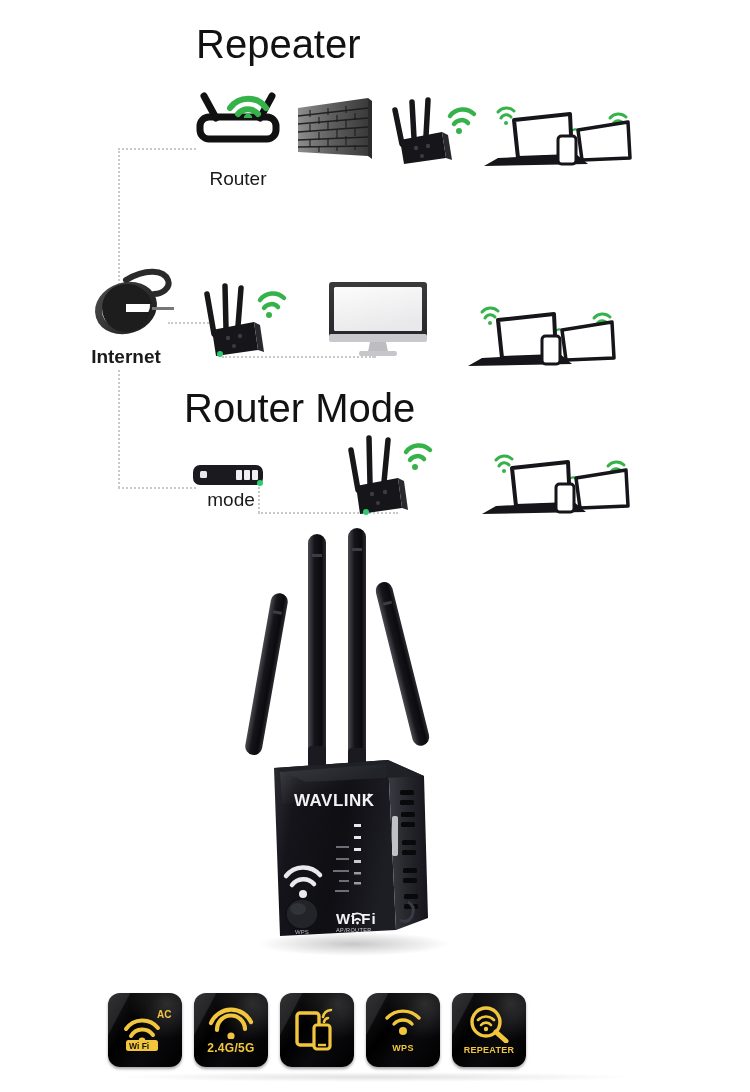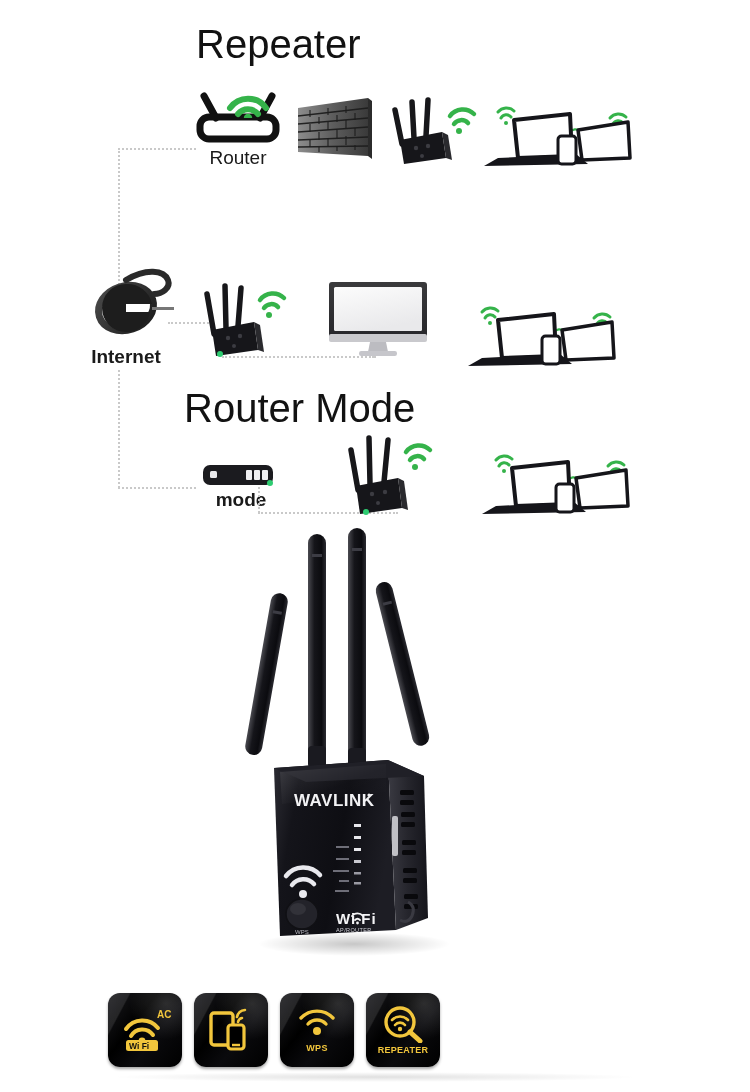--- a/index.html
+++ b/index.html
@@ -121,21 +121,21 @@
     </g>
     <circle cx="38" cy="40" r="4.2" fill="#35b34a"></circle>
   </svg>
   <svg width="96" height="62" viewBox="0 0 96 62" style="display:block;">
     <g stroke="#111" stroke-width="7" stroke-linecap="round" fill="none">
       <line x1="26" y1="34" x2="14" y2="12"></line>
       <line x1="70" y1="34" x2="82" y2="12"></line>
     </g>
     <rect x="10" y="33" width="76" height="22" rx="9" fill="none" stroke="#111" stroke-width="7"></rect>
   </svg>
-  <div class="node-label" style="margin-top:1px;">Router</div>
+  <div class="node-label" style="margin-top:22px;">Router</div>
 </div>
 
 <div class="abs wall-wrap" style="left:294px; top:96px;">
   <svg width="80" height="70" viewBox="0 0 80 70">
     <defs>
       <linearGradient id="brickG" x1="0" y1="0" x2="1" y2="0">
         <stop offset="0" stop-color="#8d8d8d"></stop>
         <stop offset="0.5" stop-color="#5d5d5d"></stop>
         <stop offset="1" stop-color="#3a3a3a"></stop>
       </linearGradient>
@@ -298,21 +298,21 @@
     <path d="M20 70 L98 66 L110 76 L6 78 Z" fill="#15151a"></path>
     <rect x="80" y="48" width="18" height="28" rx="3.5" fill="#fff" stroke="#15151a" stroke-width="3"></rect>
   </svg>
 </div>
 
 <div class="abs diagram-title" style="left:184px; top:386px;">Router Mode</div>
 
 <div class="abs dot-v" style="left:118px; top:370px; height:118px;"></div>
 <div class="abs dot-h" style="left:118px; top:487px; width:78px;"></div>
 
-<div class="abs" style="left:202px; top:462px; width:80px;font-weight:bold;">
+<div class="abs" style="left:192px; top:462px; width:80px;">
   <svg class="modem" width="72" height="26" viewBox="0 0 72 26">
     <rect x="1" y="3" width="70" height="20" rx="7" fill="#1b1b1f"></rect>
     <rect x="8" y="9" width="7" height="7" rx="1.5" fill="#e9e9ec"></rect>
     <rect x="44" y="8" width="6" height="10" rx="1" fill="#f0f0f2"></rect>
     <rect x="52" y="8" width="6" height="10" rx="1" fill="#f0f0f2"></rect>
     <rect x="60" y="8" width="6" height="10" rx="1" fill="#f0f0f2"></rect>
     <circle cx="68" cy="21" r="3" fill="#2ecc71"></circle>
   </svg>
   <div class="node-label" style="margin-top:1px; margin-left:-2px;">mode</div>
 </div>
@@ -491,20 +491,32 @@
           <path d="M14 29 A13 13 0 0 1 36 28"></path>
         </g>
         <circle cx="25" cy="34" r="3.4" fill="#f2c63c"></circle>
         <text x="40" y="11" fill="#f2c63c" font-family="Liberation Sans, sans-serif" font-size="10" font-weight="bold">AC</text>
         <rect x="9" y="33" width="32" height="11" rx="2.5" fill="#f2c63c"></rect>
         <text x="12" y="42" fill="#131310" font-family="Liberation Sans, sans-serif" font-size="8.5" font-weight="bold">Wi Fi</text>
       </svg>
     </div>
   </div>
 
+  <div class="badge">
+    <div class="badge-inner">
+      <svg width="52" height="34" viewBox="0 0 52 34">
+        <g fill="none" stroke="#f2c63c" stroke-width="4.2" stroke-linecap="round">
+          <path d="M6 18 A22 22 0 0 1 46 17"></path>
+          <path d="M12 25 A14 14 0 0 1 40 24"></path>
+        </g>
+        <circle cx="26" cy="31" r="3.6" fill="#f2c63c"></circle>
+      </svg>
+      <div class="badge-cap big">2.4G/5G</div>
+    </div>
+  </div>
 
   <div class="badge">
     <div class="badge-inner">
       <svg width="50" height="46" viewBox="0 0 50 46">
         <rect x="5" y="6" width="22" height="32" rx="3" fill="none" stroke="#f2c63c" stroke-width="3.4"></rect>
         <rect x="22" y="18" width="16" height="24" rx="3" fill="#000" stroke="#f2c63c" stroke-width="3.2"></rect>
         <line x1="26" y1="38" x2="34" y2="38" stroke="#f2c63c" stroke-width="2.4"></line>
         <g fill="none" stroke="#f2c63c" stroke-width="2.6" stroke-linecap="round">
           <path d="M31 10 A9 9 0 0 1 39 3"></path>
           <path d="M32 15 A5 5 0 0 1 36 11"></path>

